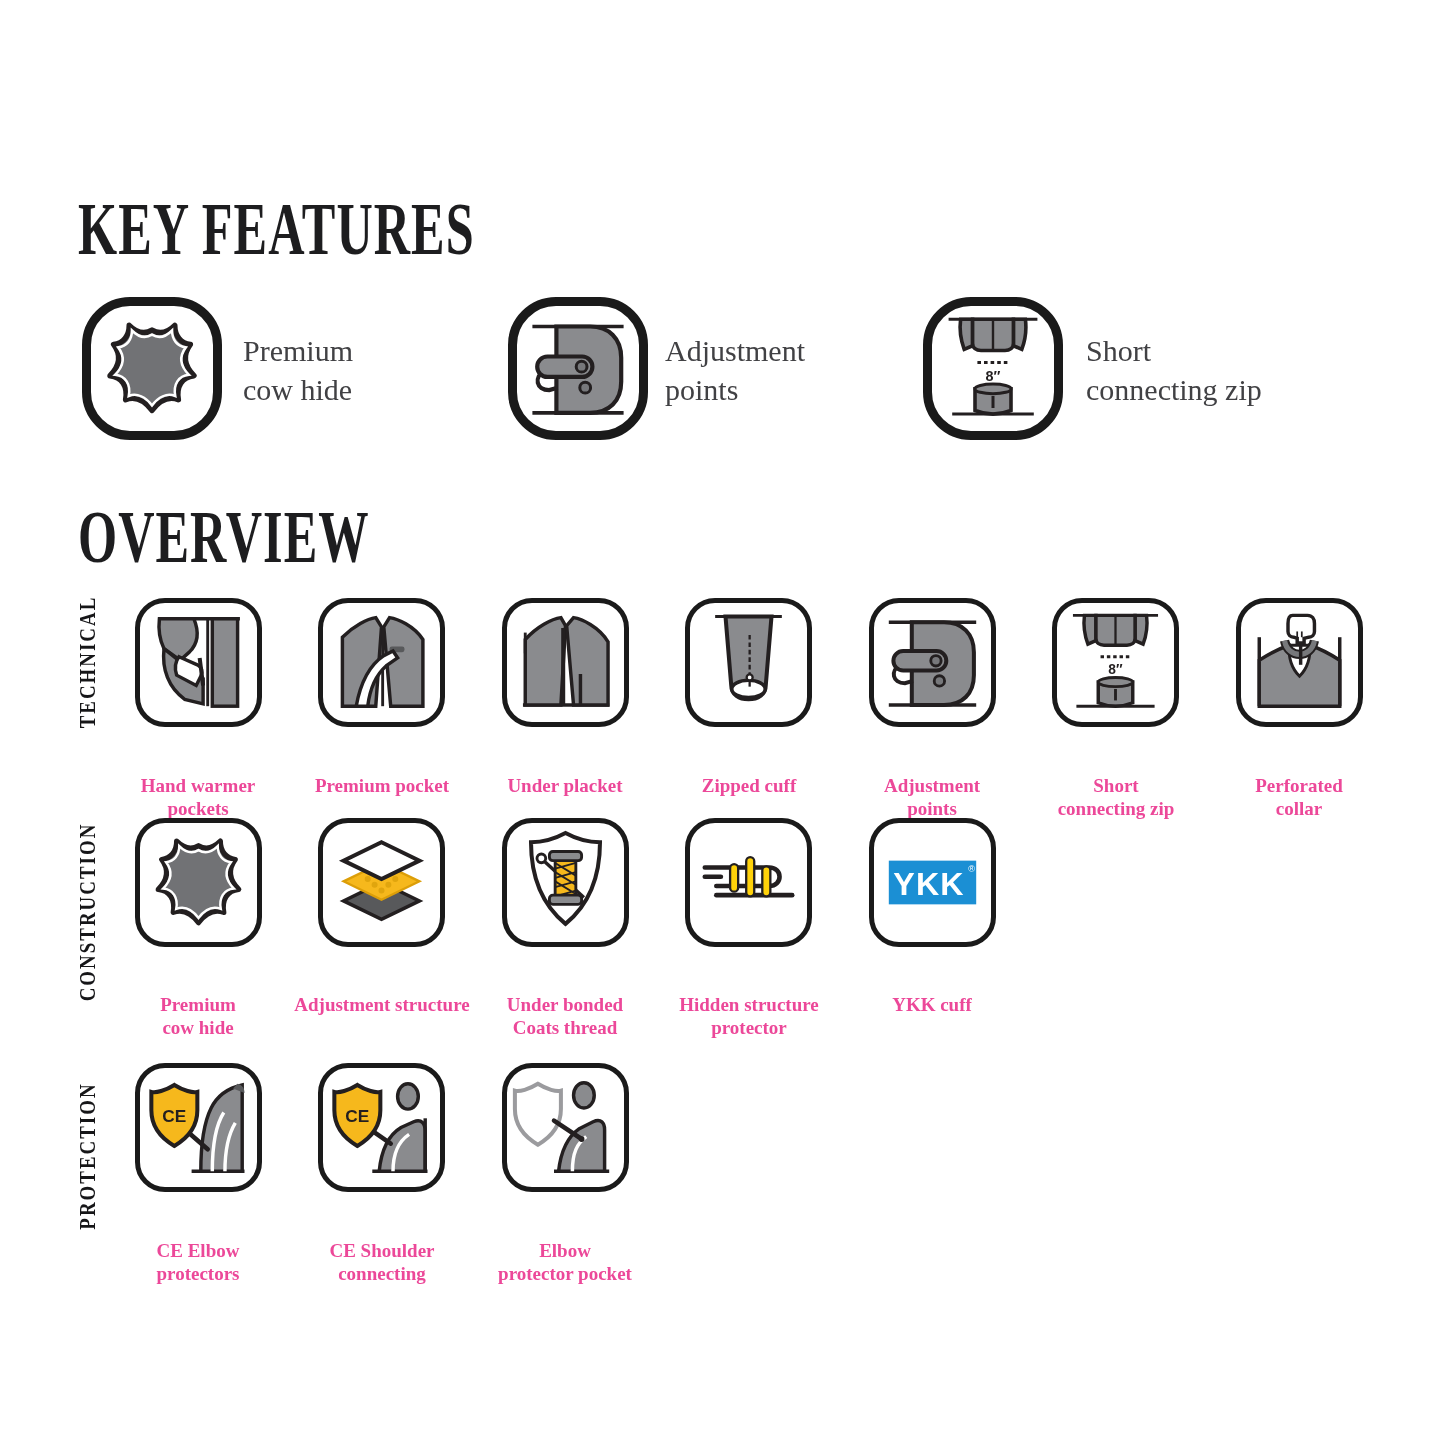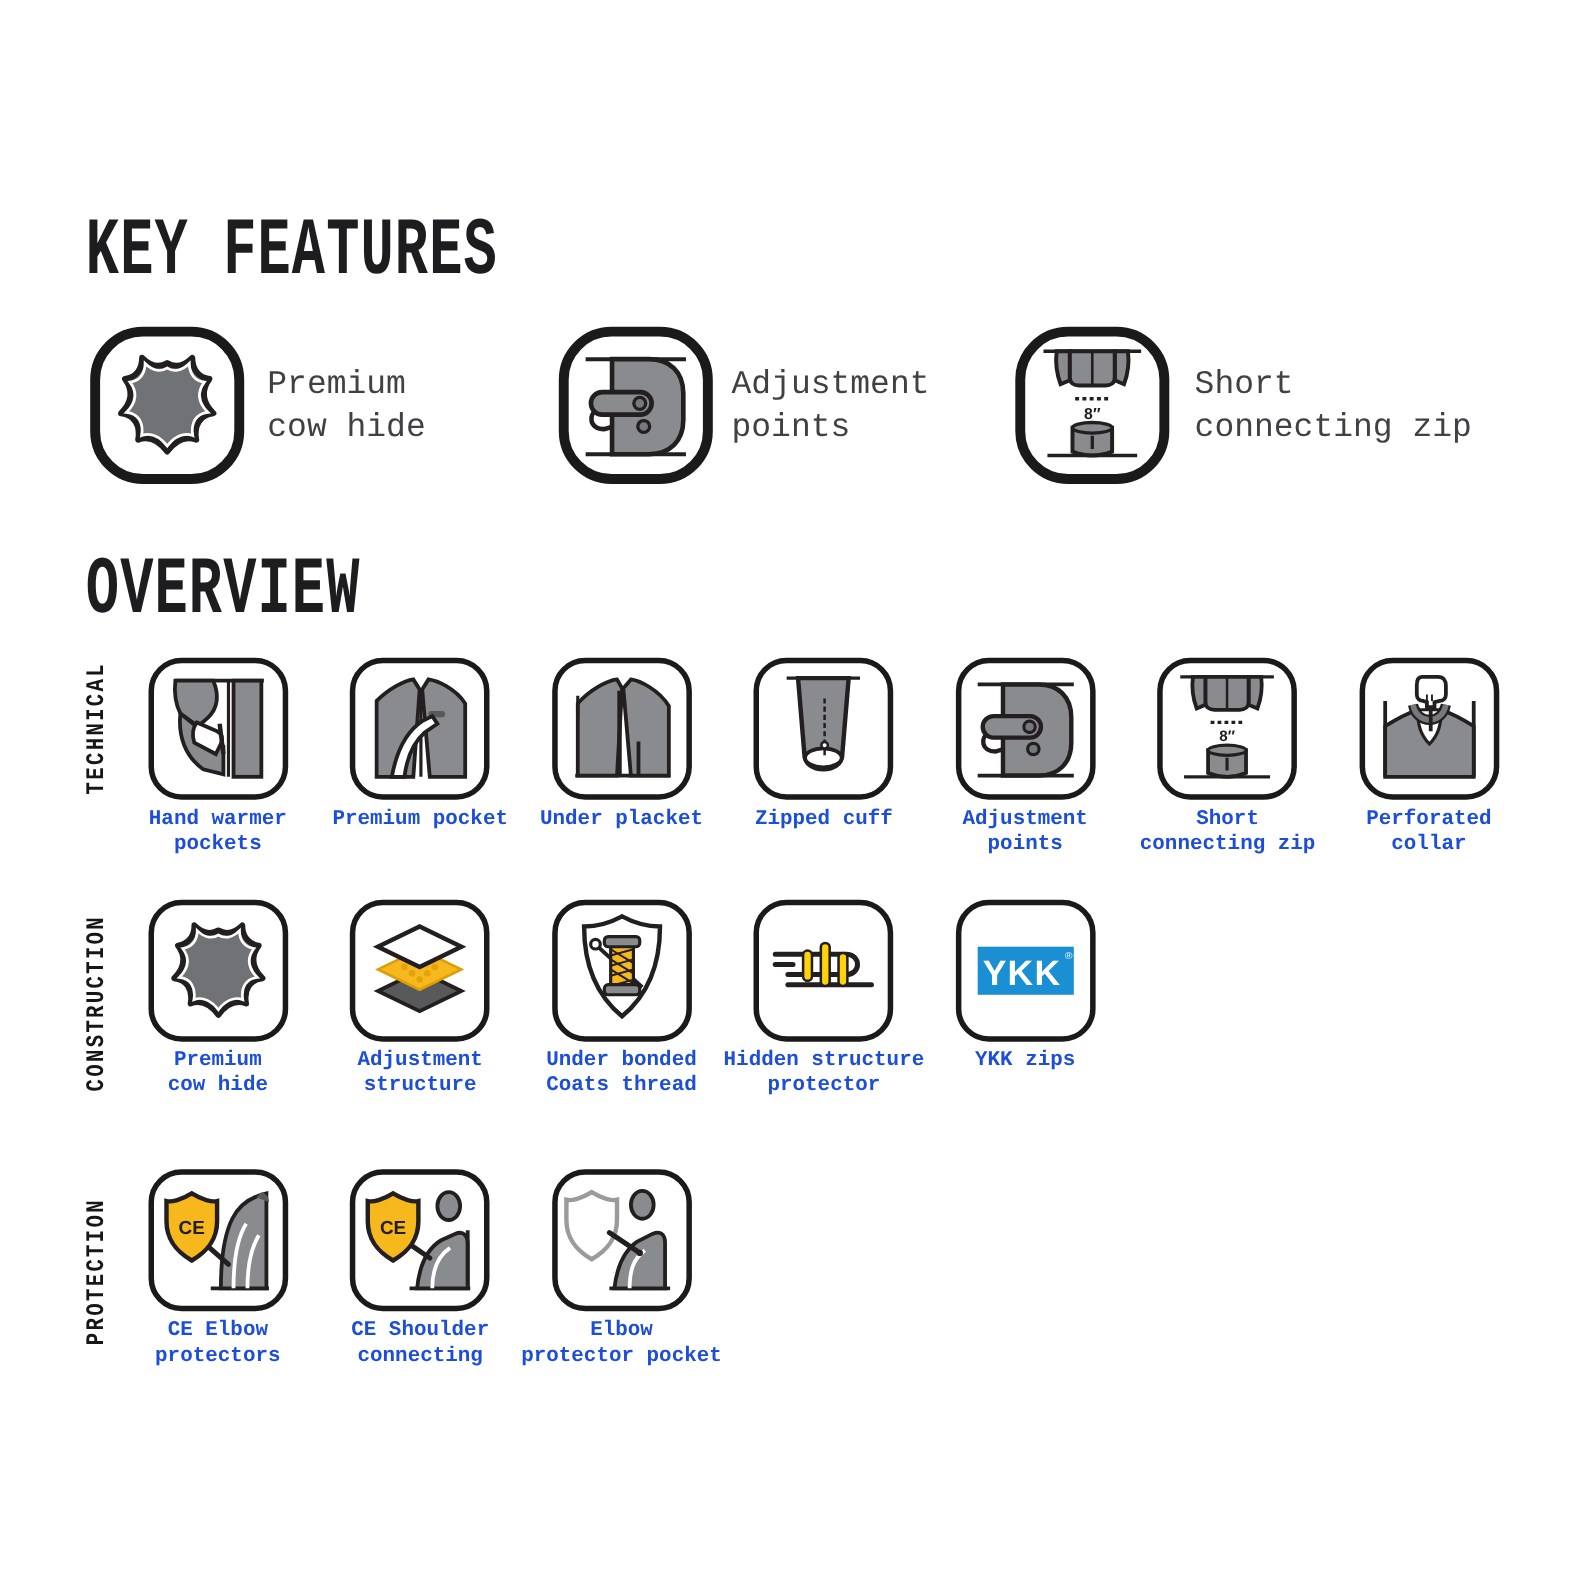--- a/index.html
+++ b/index.html
@@ -1,35 +1,35 @@
 <!DOCTYPE html>
 <html><head>
 <meta charset="utf-8">
 <style>
   * { margin:0; padding:0; box-sizing:border-box; }
   html,body { background:#ffffff; }
   .page { position:relative; width:1445px; height:1445px; background:#ffffff;
-          font-family:Liberation Mono, monospace; overflow:hidden; }
+          font-family:Liberation Serif, serif; overflow:hidden; }
 
   .big-title { position:absolute; color:#1d1d1f; font-weight:bold; font-size:74px;
                letter-spacing:1.5px; transform:scaleX(0.68); transform-origin:left top;
                white-space:nowrap; line-height:1; }
 
   .sq-big { position:absolute; width:140px; height:143px; border:9px solid #1a1a1a;
             border-radius:48px; background:#fff; }
   .sq { position:absolute; width:127px; height:129px; border:5px solid #1a1a1a;
         border-radius:30px; background:#fff; }
   .sq svg, .sq-big svg { position:absolute; left:1px; top:1px; right:1px; bottom:1px;
         width:calc(100% - 2px); height:calc(100% - 2px); }
 
   .kf-label { position:absolute; width:270px; font-size:30px; line-height:39px;
               color:#414144; white-space:pre-line; }
 
   .olab { position:absolute; width:200px; text-align:center; font-size:19px;
-          line-height:22.5px; font-weight:600; color:#1d4ed8; white-space:pre-line; }
+          line-height:22.5px; font-weight:600; color:#ec4899; white-space:pre-line;margin-top:42px; }
 
   .vlab { position:absolute; font-weight:bold; font-size:23px; letter-spacing:2.5px;
           color:#161618; white-space:nowrap;
           transform:translate(-50%,-50%) rotate(-90deg) scaleX(0.82); }
 
   svg text { font-family:"Liberation Sans", sans-serif; }
 </style>
 </head>
 <body>
 
@@ -311,21 +311,21 @@
         </svg>
     </div>
     <div class="olab" style="left:649px; top:952px">Hidden structure
 protector</div>
 
     <div class="sq" style="left:869px; top:818px">
       <svg viewBox="0 0 100 100">
           <use href="#sym-ykk"></use>
         </svg>
     </div>
-    <div class="olab" style="left:832px; top:952px">YKK zips</div>
+    <div class="olab" style="left:832px; top:952px">YKK cuff</div>
   </div>
 
   <div>
     <div class="sq" style="left:135px; top:1063px">
       <svg viewBox="0 0 100 100">
           <use href="#sym-ce-elbow"></use>
         </svg>
     </div>
     <div class="olab" style="left:98px; top:1198px">CE Elbow
 protectors</div>

